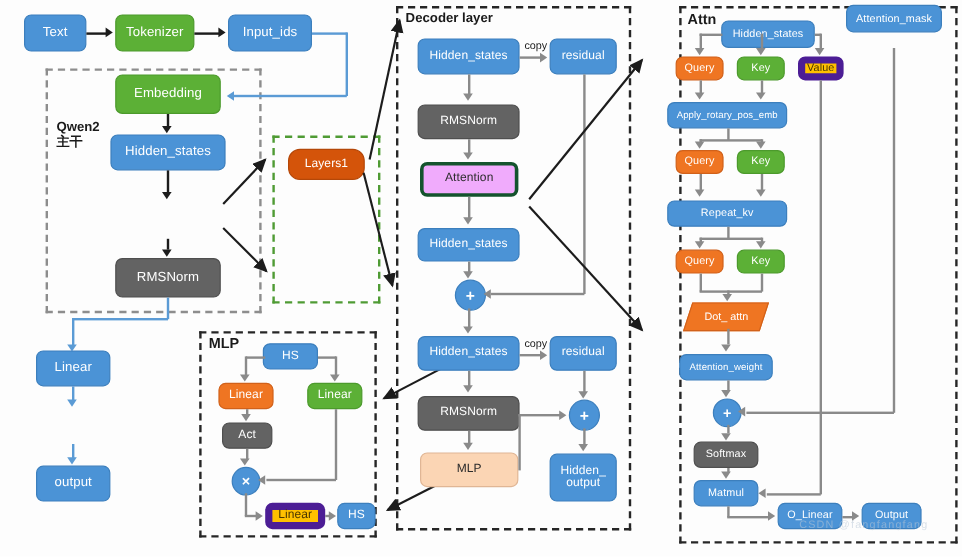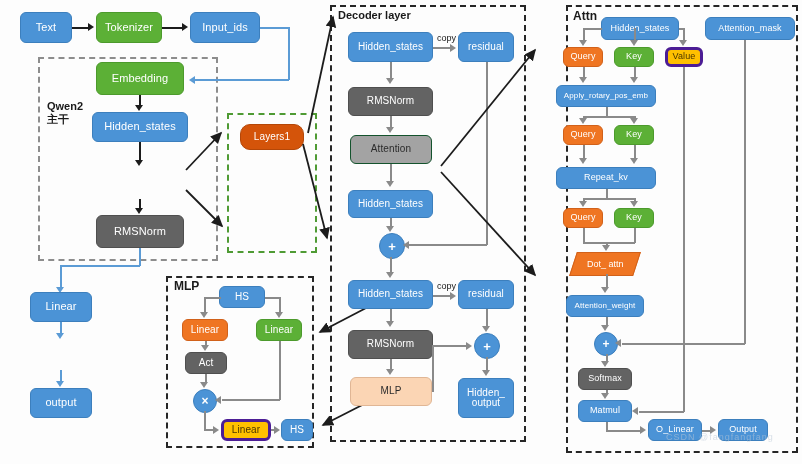--- a/index.html
+++ b/index.html
@@ -15,22 +15,22 @@
     box-sizing:border-box;
     line-height:1.05;
     letter-spacing:.1px;
     white-space:pre-line;
   }
   .blue   {background:#4b93d6;border:1px solid #3c7fbd;color:#ffffff;}
   .green  {background:#5cb036;border:1px solid #4c9a2c;color:#ffffff;}
   .orange {background:#d4540a;border:1px solid #b44708;color:#ffffff;}
   .orange2{background:#ef7522;border:1px solid #d1611a;color:#ffffff;}
   .gray   {background:#636363;border:1px solid #4f4f4f;color:#ffffff;}
-  .yellow {background:#a3a3a3;border:1px solid #14532d;color:#2b2b2b;}
-  .gold   {background:#ffc000;border:3px solid #4c1d95;color:#4a3500;}
+  .yellow {background:#f0abfc;border:3px solid #14532d;color:#2b2b2b;}
+  .gold   {background:#ffc000;border:6px solid #4c1d95;color:#4a3500;}
   .peach  {background:#fbd5b4;border:1px solid #e0b695;color:#2b2b2b;}
 
   .circle{
     position:absolute;border-radius:50%;
     background:#4b93d6;border:1px solid #3c7fbd;color:#fff;
     display:flex;align-items:center;justify-content:center;
     font-size:14px;font-weight:600;
   }
   .para{
     position:absolute;background:#ef7522;border:1px solid #d1611a;color:#fff;
@@ -233,21 +233,21 @@
   <div class="arr arr-r lt" style="left:466px;top:342px;"></div>
   <div class="ln ln-v ln-lt" style="left:486px;top:357px;height:14px;"></div>
   <div class="arr arr-d lt" style="left:482px;top:370px;"></div>
 
   <svg class="diag" style="left:0;top:0;width:802px;height:464px;">
     <line x1="441" y1="166" x2="535" y2="50" stroke="#1c1c1c" stroke-width="1.8" marker-end="url(#ah-dark)"></line>
     <line x1="441" y1="172" x2="535" y2="275" stroke="#1c1c1c" stroke-width="1.8" marker-end="url(#ah-dark)"></line>
   </svg>
 
   <div class="node blue" style="left:601px;top:17px;width:78px;height:23px;font-size:9px;">Hidden_states</div>
-  <div class="node blue" style="left:705px;top:17px;width:90px;height:23px;font-size:9px;">Attention_mask</div>
+  <div class="node blue" style="left:705px;top:4px;width:80px;height:23px;font-size:9px;">Attention_mask</div>
 
   <div class="node orange2" style="left:563px;top:47px;width:40px;height:20px;font-size:9px;">Query</div>
   <div class="node green" style="left:614px;top:47px;width:40px;height:20px;font-size:9px;">Key</div>
   <div class="node gold" style="left:665px;top:47px;width:38px;height:20px;font-size:9px;">Value</div>
 
   <div class="node blue" style="left:556px;top:85px;width:100px;height:22px;font-size:8px;">Apply_rotary_pos_emb</div>
 
   <div class="node orange2" style="left:563px;top:125px;width:40px;height:20px;font-size:9px;">Query</div>
   <div class="node green" style="left:614px;top:125px;width:40px;height:20px;font-size:9px;">Key</div>
 

